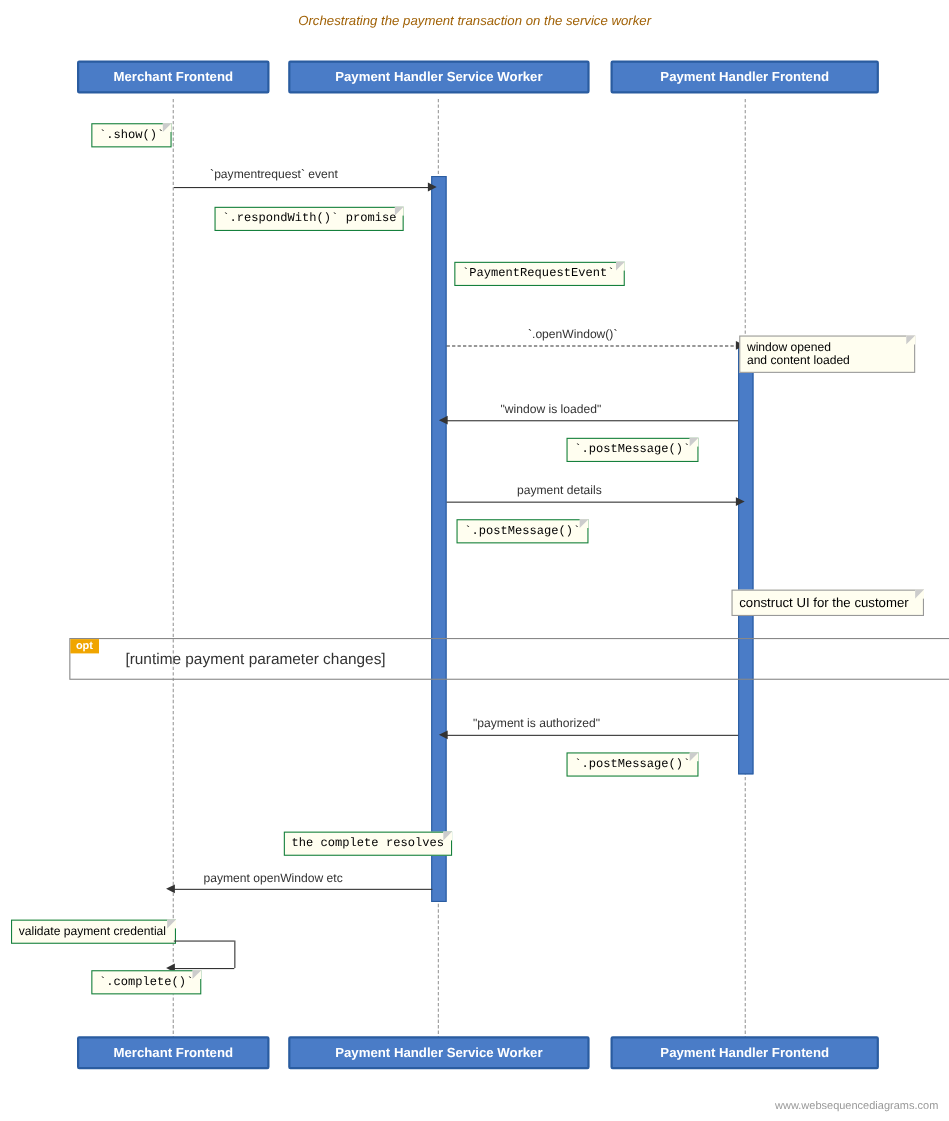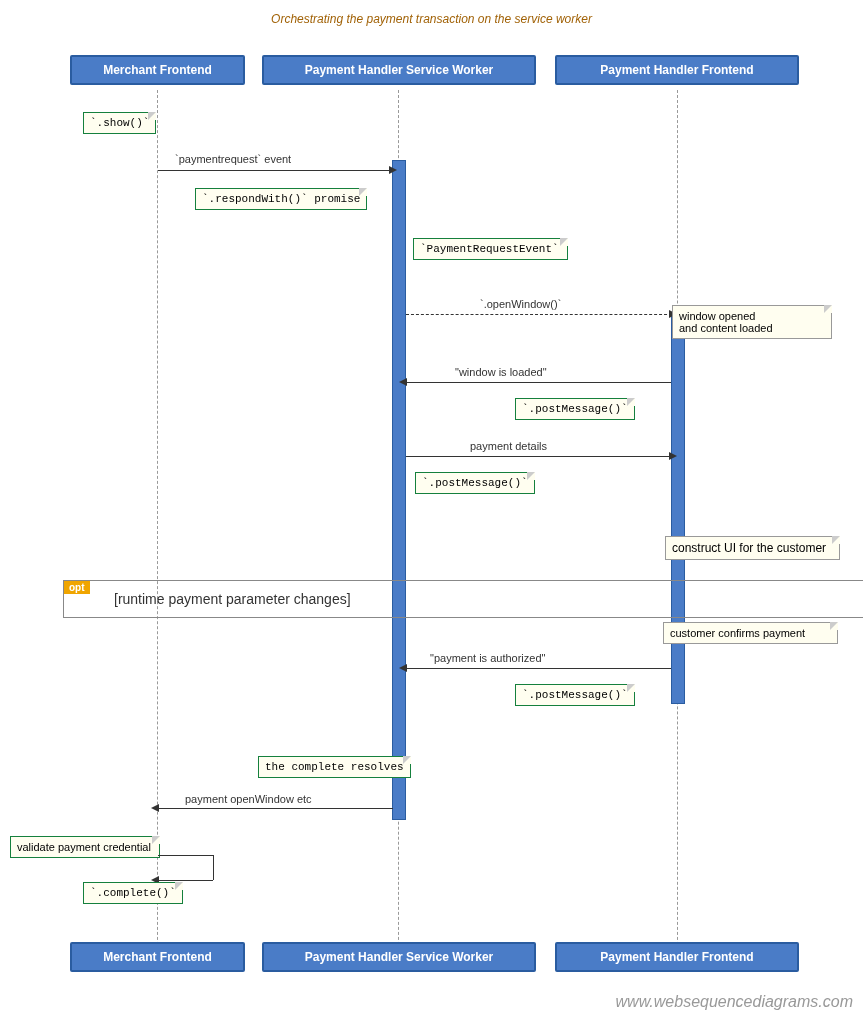--- a/index.html
+++ b/index.html
@@ -100,23 +100,22 @@
     }
     .opt-text {
       position: absolute;
       font-size: 11px;
       color: #333;
     }
     .watermark {
       position: absolute;
       bottom: 8px;
       right: 10px;
-      font-size: 16px;
+      font-size: 10px;
       color: #999;
-      font-style: italic;
     }
   </style>
 </head>
 <body>
 
 <div class="diagram-container">
 
   <div class="title">Orchestrating the payment transaction on the service worker</div>
 
   <div class="actor-box" style="left:70px; top:55px; width:175px;">
@@ -138,21 +137,21 @@
   <div class="lifeline-active" style="left:392px; top:160px; width:14px; height:660px;"></div>
 
   <div class="lifeline-active" style="left:671px; top:314px; width:14px; height:390px;"></div>
 
   <div class="note-box" style="left:83px; top:112px; min-width:70px;">
     <span>`.show()`</span>
   </div>
 
   <div style="position:absolute; left:158px; top:170px; width:235px; height:1px; background:#333;"></div>
   <div style="position:absolute; left:389px; top:166px; width:0; height:0; border-left:8px solid #333; border-top:4px solid transparent; border-bottom:4px solid transparent;"></div>
-  <div class="arrow-label" style="left:175px; top:153px;">`paymentrequest` event</div>
+  <div class="arrow-label" style="left:191px; top:153px;">`paymentrequest` event</div>
 
   <div class="note-box" style="left:195px; top:188px; min-width:160px;">
     <span>`.respondWith()` promise</span>
   </div>
 
   <div class="note-box" style="left:413px; top:238px; min-width:155px;">
     <span>`PaymentRequestEvent`</span>
   </div>
 
   <div style="position:absolute; left:406px; top:314px; width:266px; height:1px; border-top:1px dashed #333;"></div>
@@ -183,24 +182,20 @@
   <div class="note-box-right" style="left:665px; top:536px; width:175px; font-size:12px; padding:4px 6px; background:#fffef0; border:1px solid #999;">
     <span>construct UI for the customer</span>
     <span style="position:absolute;top:-1px;right:-1px;width:0;height:0;border-left:8px solid #ccc;border-bottom:8px solid #fffef0;display:block;"></span>
   </div>
 
   <div class="opt-container" style="left:63px; top:580px; width:818px; height:38px;">
     <div class="opt-label" style="left:0; top:0; background:#f0a500; color:#fff; font-size:10px; font-weight:bold; padding:1px 5px; position:absolute;">opt</div>
     <div class="opt-text" style="left:50px; top:10px; font-size:14px; position:absolute;">[runtime payment parameter changes]</div>
   </div>
 
-  <div class="note-box-right" style="left:663px; top:622px; width:175px; font-size:11px; padding:4px 6px; background:#fffef0; border:1px solid #999;">
-    <span>customer confirms payment</span>
-    <span style="position:absolute;top:-1px;right:-1px;width:0;height:0;border-left:8px solid #ccc;border-bottom:8px solid #fffef0;display:block;"></span>
-  </div>
 
   <div style="position:absolute; left:406px; top:668px; width:265px; height:1px; background:#333;"></div>
   <div style="position:absolute; left:399px; top:664px; width:0; height:0; border-right:8px solid #333; border-top:4px solid transparent; border-bottom:4px solid transparent;"></div>
   <div class="arrow-label" style="left:430px; top:652px;">"payment is authorized"</div>
 
   <div class="note-box" style="left:515px; top:684px; min-width:120px;">
     <span>`.postMessage()`</span>
   </div>
 
   <div class="note-box" style="left:258px; top:756px; min-width:135px;">

